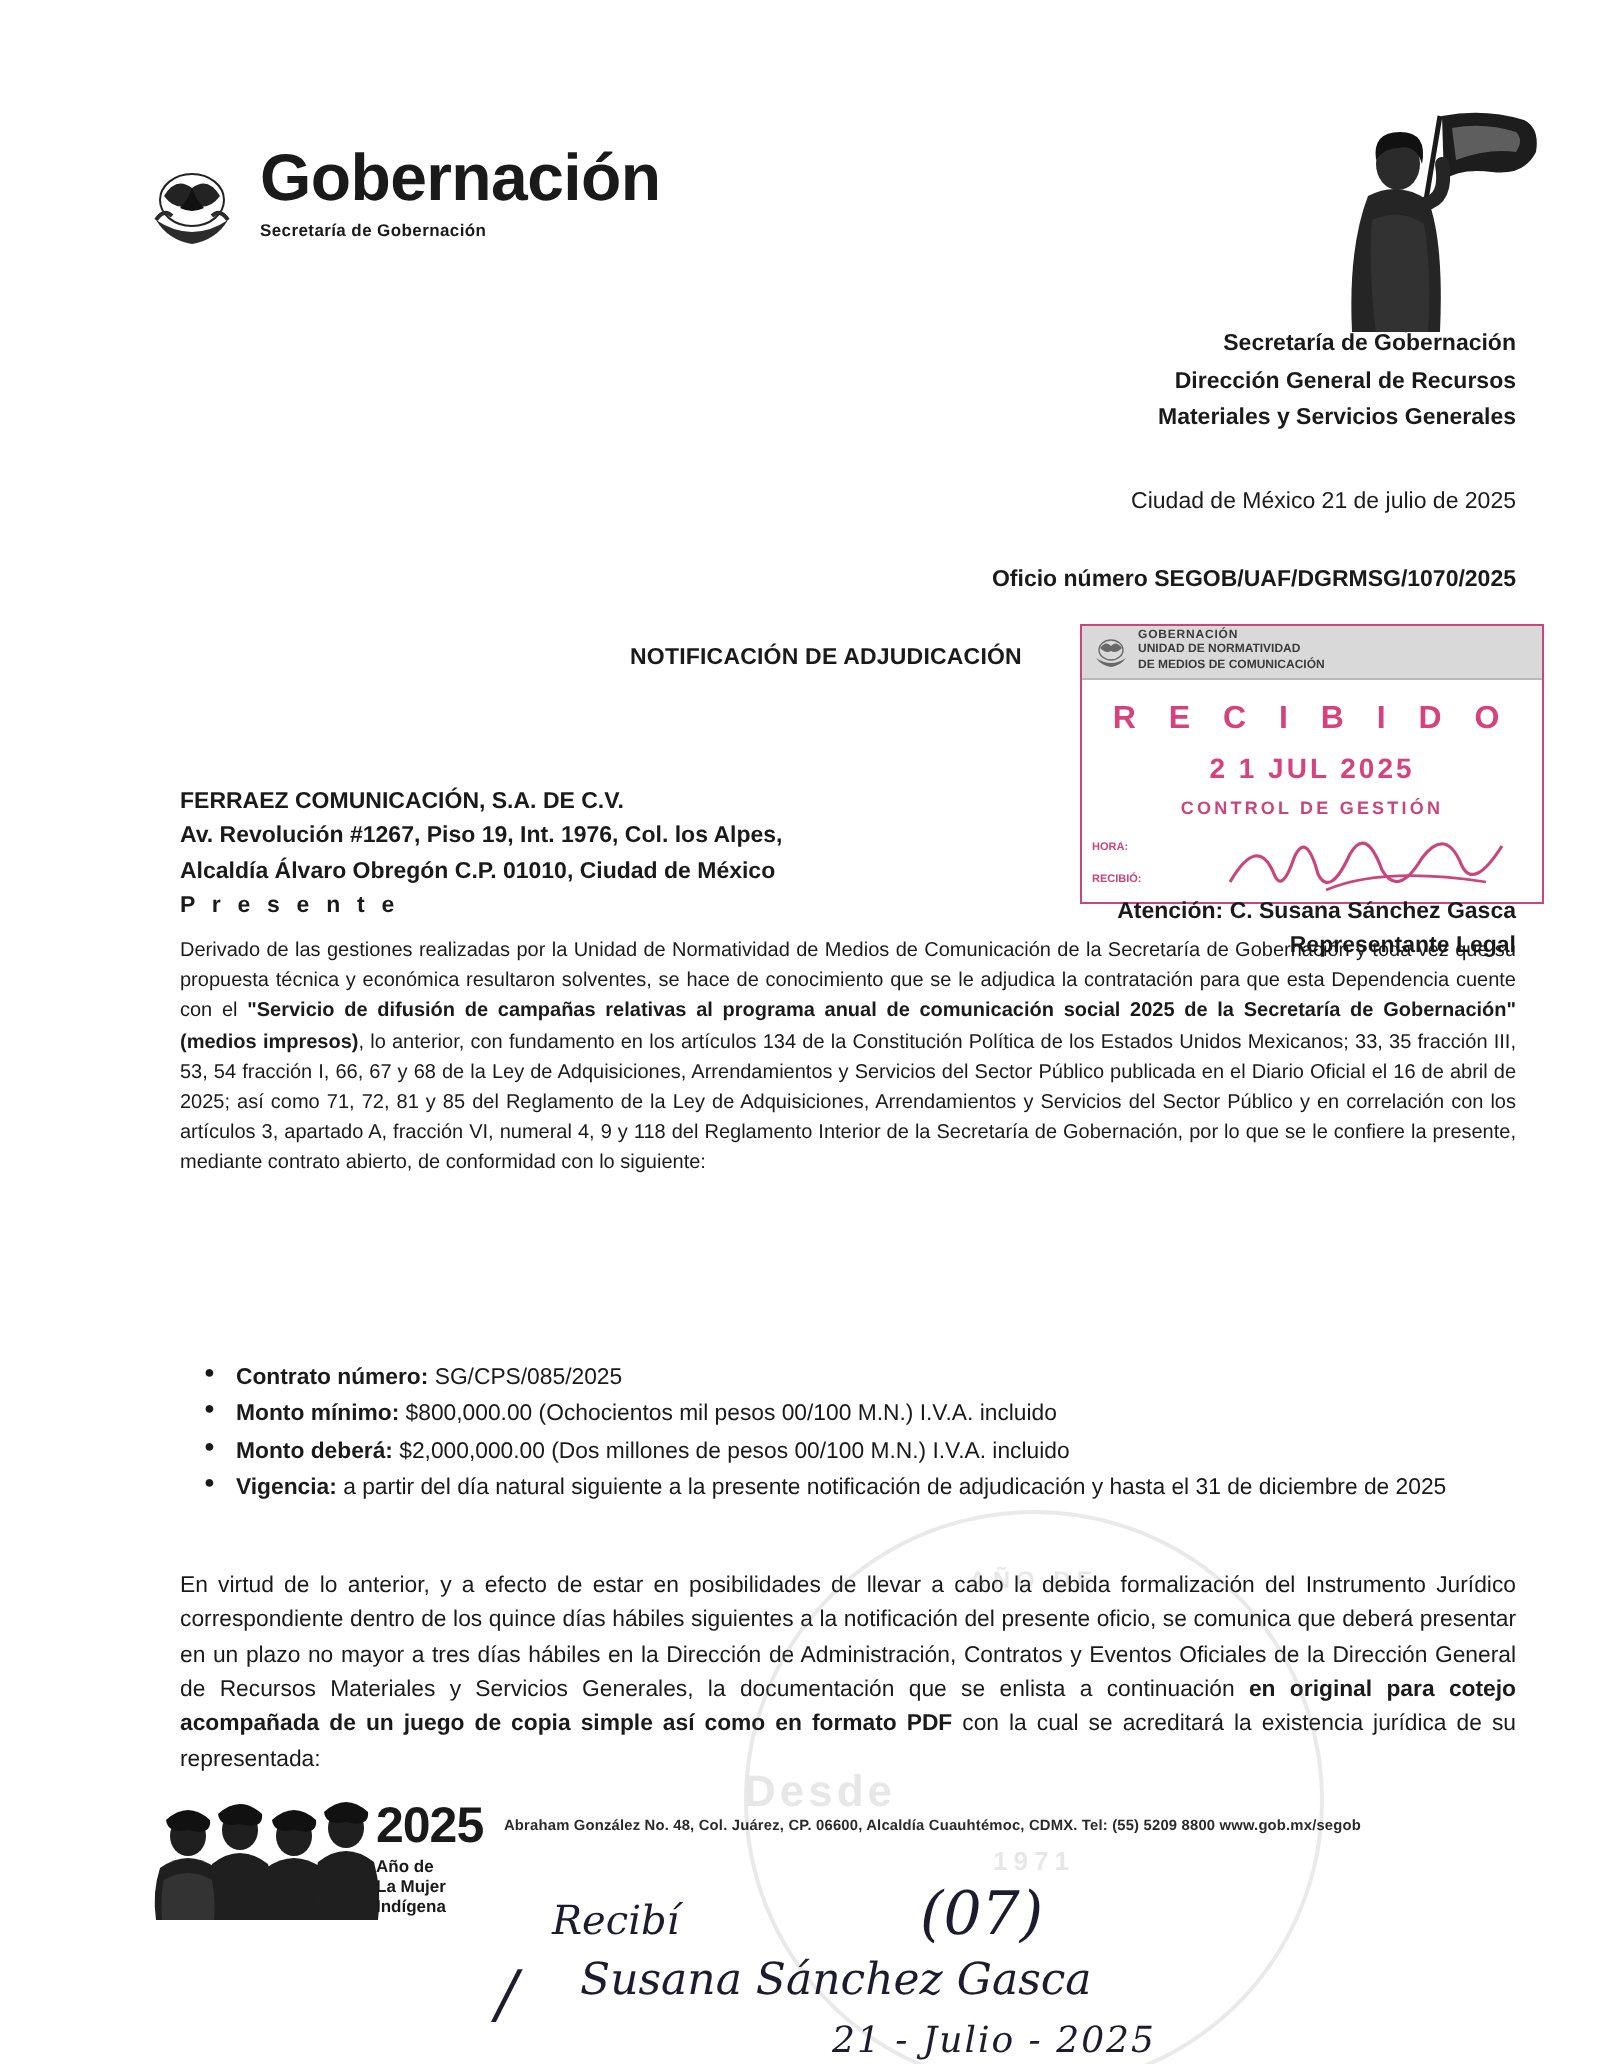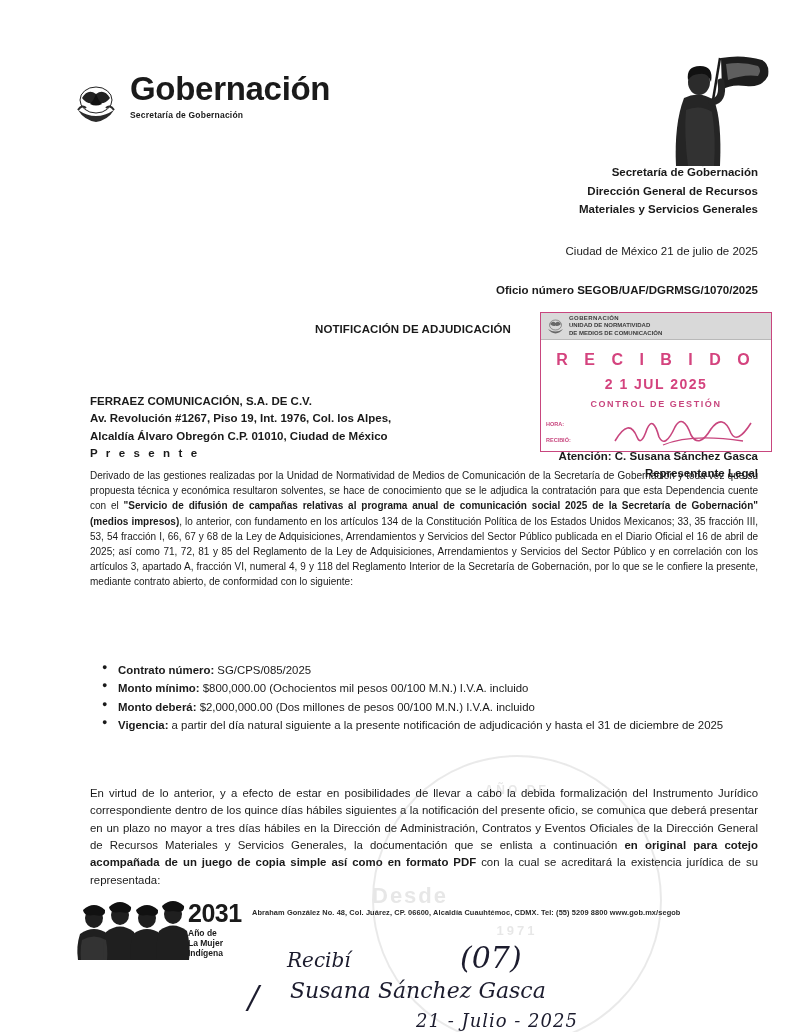--- a/index.html
+++ b/index.html
@@ -199,21 +199,21 @@
     left: 90px;
     width: 668px;
     font-size: 10px;
     line-height: 1.52;
     text-align: justify;
   }
   .body-text b { font-weight: bold; }
 
   .bullets {
     position: absolute;
-    top: 662px;
+    top: 681px;
     left: 90px;
     width: 668px;
     font-size: 11.4px;
     line-height: 1.52;
   }
   .bullets ul {
     margin: 0;
     padding-left: 28px;
     list-style: none;
   }
@@ -329,21 +329,21 @@
     width: 800px;
     height: 102px;
     pointer-events: none;
   }
   .hw-text {
     position: absolute;
     font-family: "DejaVu Serif", serif;
     font-style: italic;
     color: #1c1c2e;
   }
-  .hw-recibi { left: 276px; top: 18px; font-size: 20px; margin-left: 11px; }
+  .hw-recibi { left: 276px; top: 18px; font-size: 20px; }
   .hw-name   { left: 290px; top: 48px; font-size: 22px; }
   .hw-date   { left: 416px; top: 80px; font-size: 18px; letter-spacing: 1px; }
   .hw-paren  { left: 460px; top: 10px; font-size: 30px; }
   .hw-slash  { left: 248px; top: 48px; font-size: 32px; }
 </style>
 </head>
 <body>
 
 <div class="header">
   <div class="eagle-logo">
@@ -464,21 +464,21 @@
       <ellipse cx="101" cy="14" rx="9" ry="10"></ellipse>
       <path d="M87 31 Q101 20 115 31 Q119 46 117 60 L85 60 Q83 45 87 31 Z"></path>
       <path d="M90 6 Q101 -4 112 6 Q113 14 101 11 Q91 13 90 6 Z" fill="#111"></path>
     </g>
     <g fill="#ffffff" opacity=".75">
       <path d="M10 40 Q22 33 34 40 Q36 50 35 60 L9 60 Q8 48 10 40 Z" opacity=".12"></path>
     </g>
   </svg>
 </div>
 <div class="footer-year">
-  <div class="yr">2031</div>
+  <div class="yr">2025</div>
   <div class="sub">
     <div>Año de</div>
     <div>La Mujer</div>
     <div>Indígena</div>
   </div>
 </div>
 <div class="footer-address">Abraham González No. 48, Col. Juárez, CP. 06600, Alcaldía Cuauhtémoc, CDMX. Tel: (55) 5209 8800 www.gob.mx/segob</div>
 
 <div class="handwriting">
   <div class="hw-text hw-recibi">Recibí</div>

